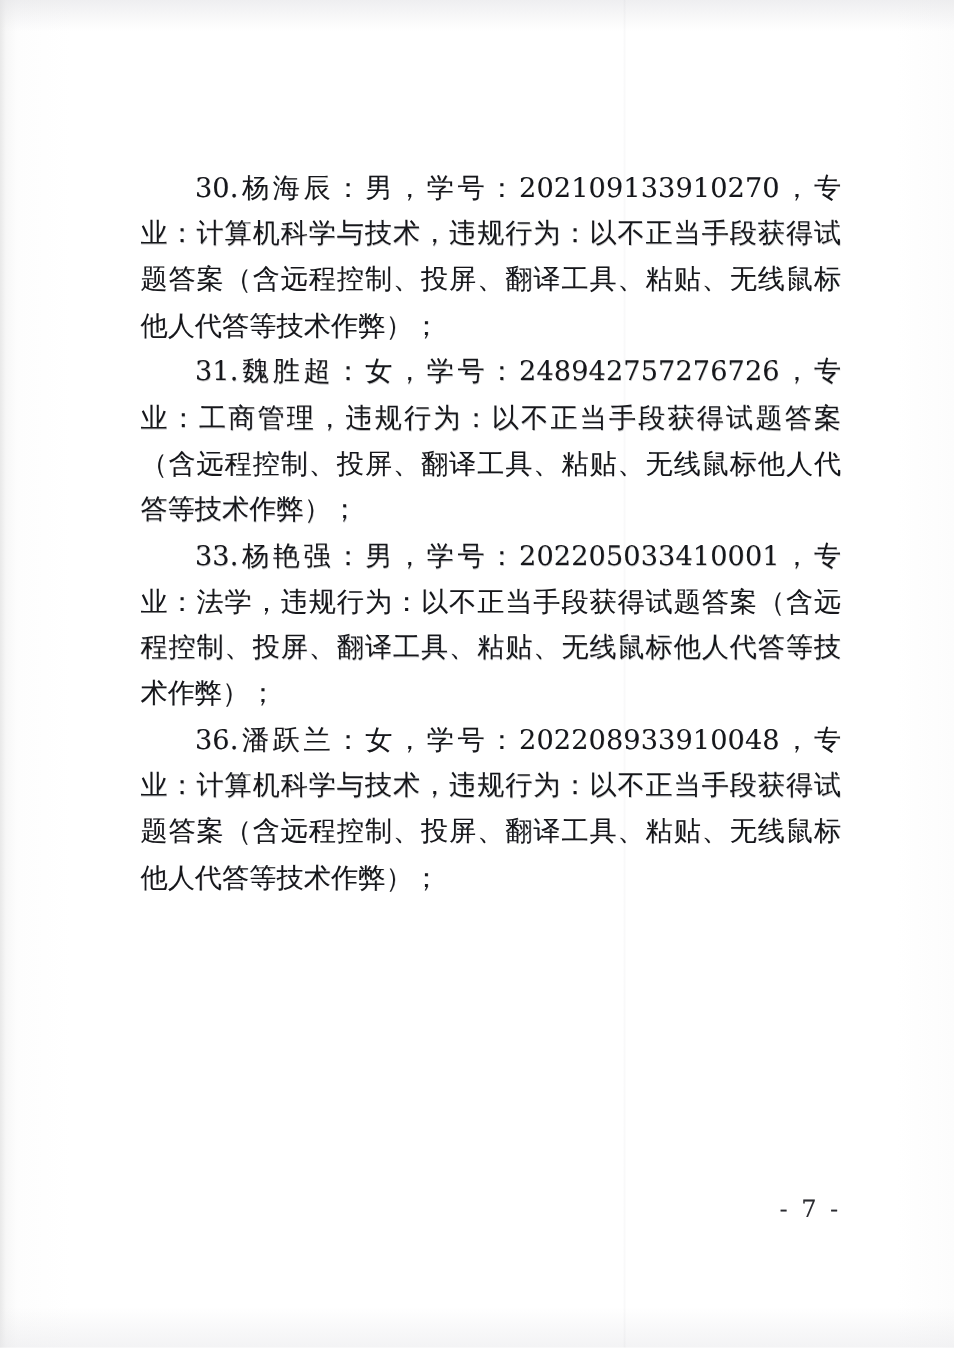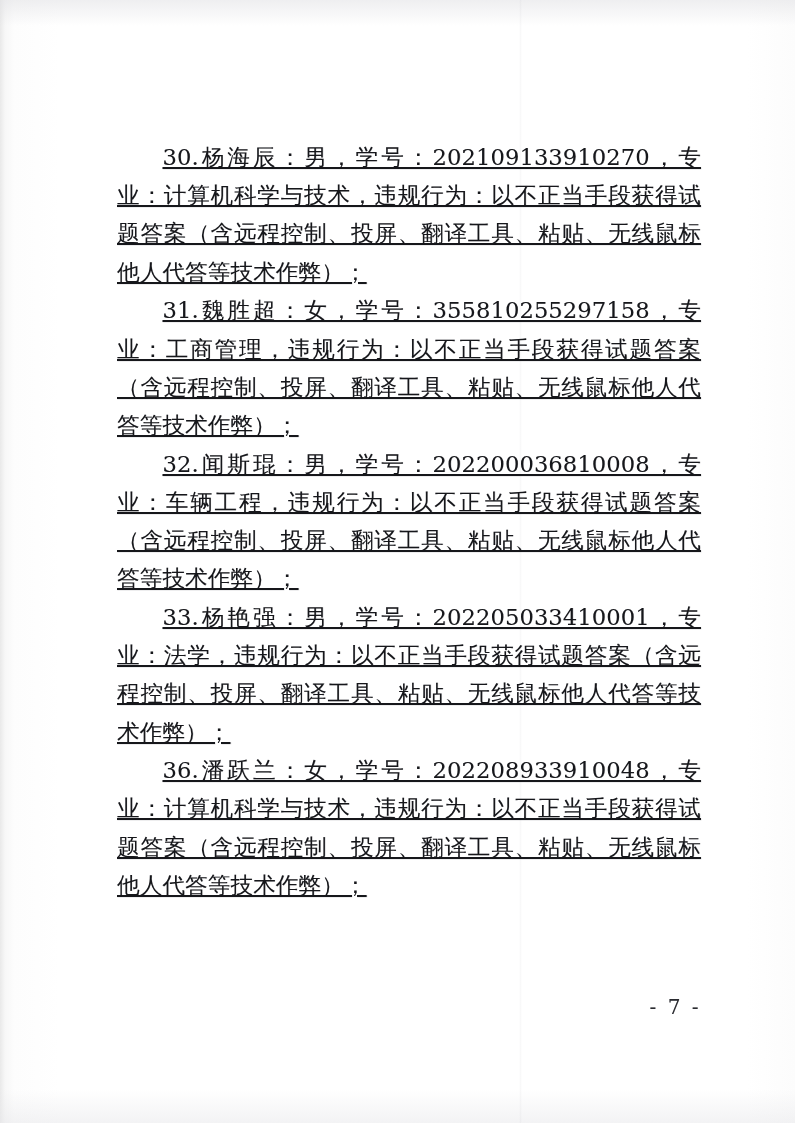--- a/index.html
+++ b/index.html
@@ -60,21 +60,20 @@
     font-size: 22.6px;
     line-height: 38.2px;
     color: #16171b;
     text-align: justify;
     text-align-last: left;
     text-justify: inter-character;
     text-indent: 45.5px;
     margin: 0 0 0.5px 0;
     letter-spacing: 0.1px;
     font-weight: 500;
-    text-decoration: underline;
     -webkit-font-smoothing: antialiased;
   }
 
   
   .para {
     text-shadow: 0.35px 0.3px 0.45px rgba(40,40,48,0.28);
   }
 
   #footer {
     position: absolute;
@@ -92,21 +91,20 @@
 </head>
 <body>
 
 <div id="page">
   <div id="scan-artifact-top"></div>
   <div id="scan-artifact-bottom"></div>
   <div id="scan-artifact-vertical"></div>
 
   <div id="content">
     <p class="para">30.杨海辰：男，学号：202109133910270，专业：计算机科学与技术，违规行为：以不正当手段获得试题答案（含远程控制、投屏、翻译工具、粘贴、无线鼠标他人代答等技术作弊）；</p>
-    <p class="para">31.魏胜超：女，学号：355810255297158，专业：工商管理，违规行为：以不正当手段获得试题答案（含远程控制、投屏、翻译工具、粘贴、无线鼠标他人代答等技术作弊）；</p>
-    <p class="para">32.闻斯琨：男，学号：202200036810008，专业：车辆工程，违规行为：以不正当手段获得试题答案（含远程控制、投屏、翻译工具、粘贴、无线鼠标他人代答等技术作弊）；</p>
+    <p class="para">31.魏胜超：女，学号：248942757276726，专业：工商管理，违规行为：以不正当手段获得试题答案（含远程控制、投屏、翻译工具、粘贴、无线鼠标他人代答等技术作弊）；</p>
     <p class="para">33.杨艳强：男，学号：202205033410001，专业：法学，违规行为：以不正当手段获得试题答案（含远程控制、投屏、翻译工具、粘贴、无线鼠标他人代答等技术作弊）；</p>
     <p class="para">36.潘跃兰：女，学号：202208933910048，专业：计算机科学与技术，违规行为：以不正当手段获得试题答案（含远程控制、投屏、翻译工具、粘贴、无线鼠标他人代答等技术作弊）；</p>
 
   </div>
 
   <div id="footer">- 7 -</div>
 </div>
 
 </body></html>

